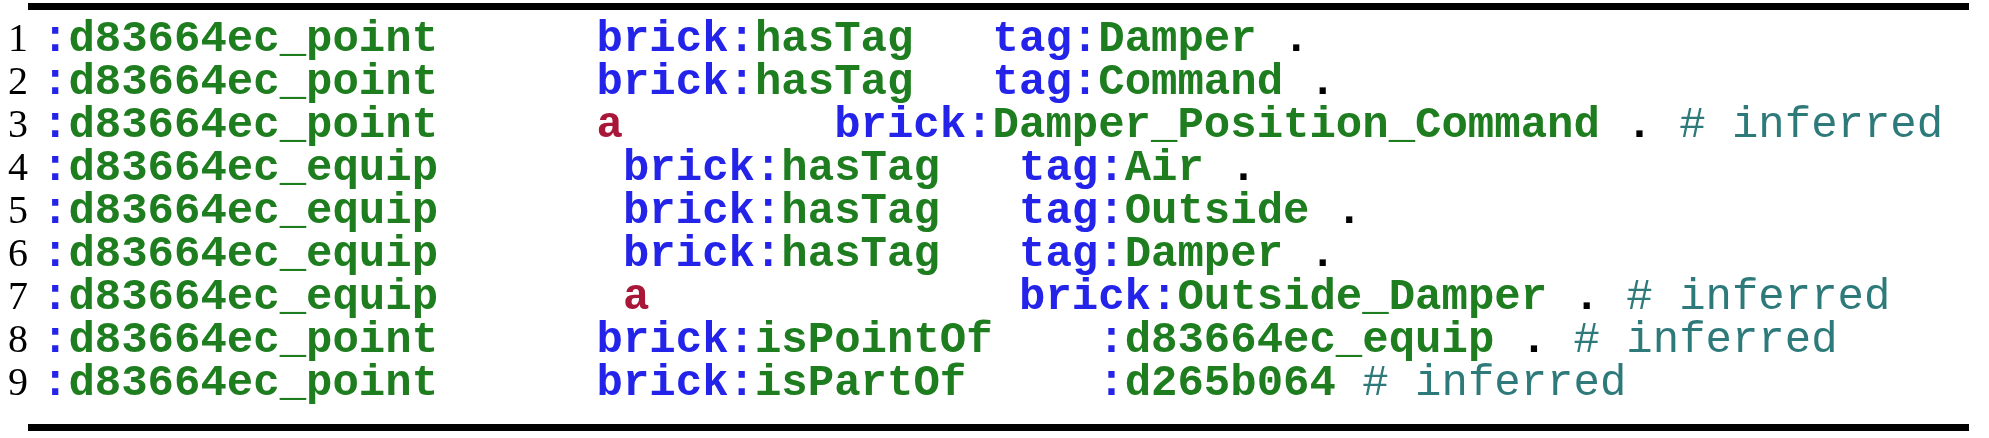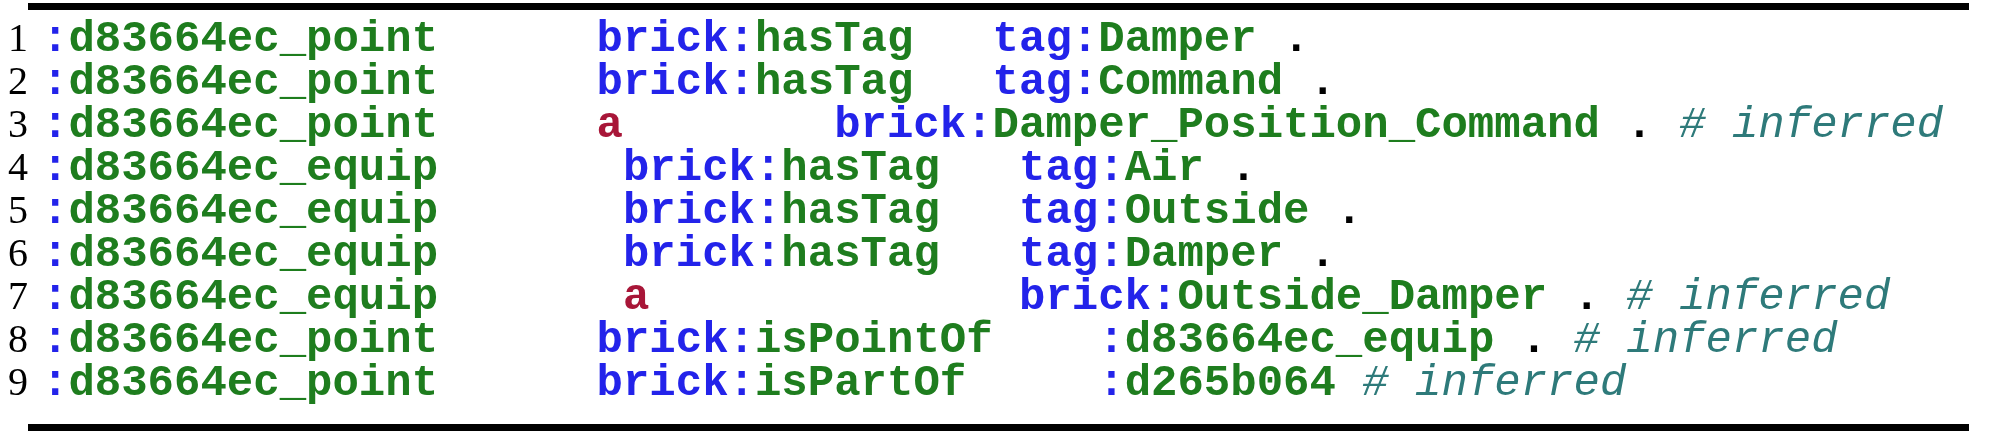--- a/index.html
+++ b/index.html
@@ -31,21 +31,21 @@
     width:34px;
     font-family:"Liberation Serif",serif;
     font-weight:normal;
     font-size:40px;
     color:var(--c-ln,#000);
   }
   .tok.pfx {color:var(--c-pfx,#2323ea);}
   .tok.name{color:var(--c-name,#1e7d1e);}
   .tok.kw  {color:var(--c-kw,#a81638);}
   .tok.dot {color:var(--c-dot,#000);}
-  .tok.cmt {color:var(--c-cmt,#2e7a7a);font-style:italic;font-weight:normal;}
+  .tok.cmt {color:var(--c-cmt,#2e7a7a);font-weight:normal;}
 </style>
 </head>
 <body>
 
 <div class="page">
   <div class="rule top"></div>
   <div id="code"><div class="row"><span class="ln">1</span><span class="tok pfx">:</span><span class="tok name">d83664ec_point</span><span class="tok sp">      </span><span class="tok pfx">brick:</span><span class="tok name">hasTag</span><span class="tok sp">   </span><span class="tok pfx">tag:</span><span class="tok name">Damper</span><span class="tok sp"> </span><span class="tok dot">.</span></div><div class="row"><span class="ln">2</span><span class="tok pfx">:</span><span class="tok name">d83664ec_point</span><span class="tok sp">      </span><span class="tok pfx">brick:</span><span class="tok name">hasTag</span><span class="tok sp">   </span><span class="tok pfx">tag:</span><span class="tok name">Command</span><span class="tok sp"> </span><span class="tok dot">.</span></div><div class="row"><span class="ln">3</span><span class="tok pfx">:</span><span class="tok name">d83664ec_point</span><span class="tok sp">      </span><span class="tok kw">a</span><span class="tok sp">        </span><span class="tok pfx">brick:</span><span class="tok name">Damper_Position_Command</span><span class="tok sp"> </span><span class="tok dot">.</span><span class="tok sp"> </span><span class="tok cmt"># inferred</span></div><div class="row"><span class="ln">4</span><span class="tok pfx">:</span><span class="tok name">d83664ec_equip</span><span class="tok sp">       </span><span class="tok pfx">brick:</span><span class="tok name">hasTag</span><span class="tok sp">   </span><span class="tok pfx">tag:</span><span class="tok name">Air</span><span class="tok sp"> </span><span class="tok dot">.</span></div><div class="row"><span class="ln">5</span><span class="tok pfx">:</span><span class="tok name">d83664ec_equip</span><span class="tok sp">       </span><span class="tok pfx">brick:</span><span class="tok name">hasTag</span><span class="tok sp">   </span><span class="tok pfx">tag:</span><span class="tok name">Outside</span><span class="tok sp"> </span><span class="tok dot">.</span></div><div class="row"><span class="ln">6</span><span class="tok pfx">:</span><span class="tok name">d83664ec_equip</span><span class="tok sp">       </span><span class="tok pfx">brick:</span><span class="tok name">hasTag</span><span class="tok sp">   </span><span class="tok pfx">tag:</span><span class="tok name">Damper</span><span class="tok sp"> </span><span class="tok dot">.</span></div><div class="row"><span class="ln">7</span><span class="tok pfx">:</span><span class="tok name">d83664ec_equip</span><span class="tok sp">       </span><span class="tok kw">a</span><span class="tok sp">              </span><span class="tok pfx">brick:</span><span class="tok name">Outside_Damper</span><span class="tok sp"> </span><span class="tok dot">.</span><span class="tok sp"> </span><span class="tok cmt"># inferred</span></div><div class="row"><span class="ln">8</span><span class="tok pfx">:</span><span class="tok name">d83664ec_point</span><span class="tok sp">      </span><span class="tok pfx">brick:</span><span class="tok name">isPointOf</span><span class="tok sp">    </span><span class="tok pfx">:</span><span class="tok name">d83664ec_equip</span><span class="tok sp"> </span><span class="tok dot">.</span><span class="tok sp"> </span><span class="tok cmt"># inferred</span></div><div class="row"><span class="ln">9</span><span class="tok pfx">:</span><span class="tok name">d83664ec_point</span><span class="tok sp">      </span><span class="tok pfx">brick:</span><span class="tok name">isPartOf</span><span class="tok sp">     </span><span class="tok pfx">:</span><span class="tok name">d265b064</span><span class="tok sp"> </span><span class="tok cmt"># inferred</span></div></div>
   <div class="rule bottom"></div>
 </div>
 

